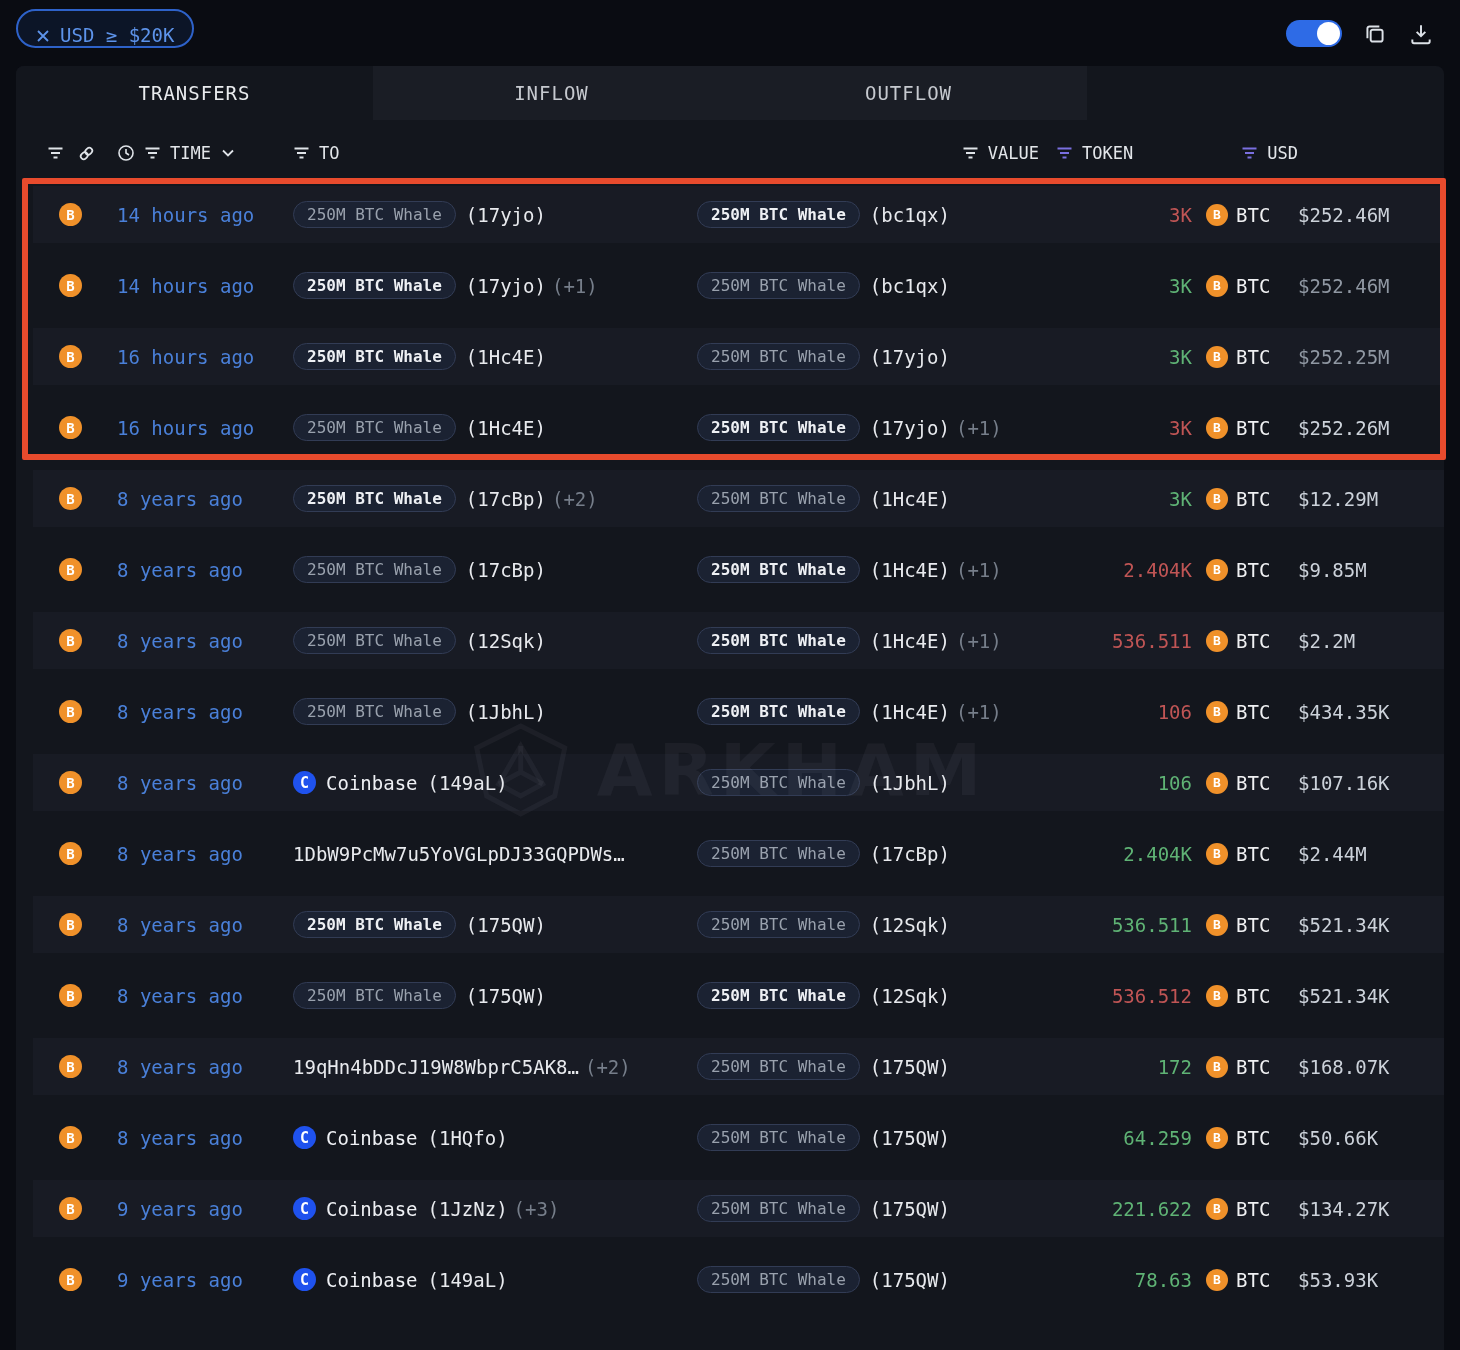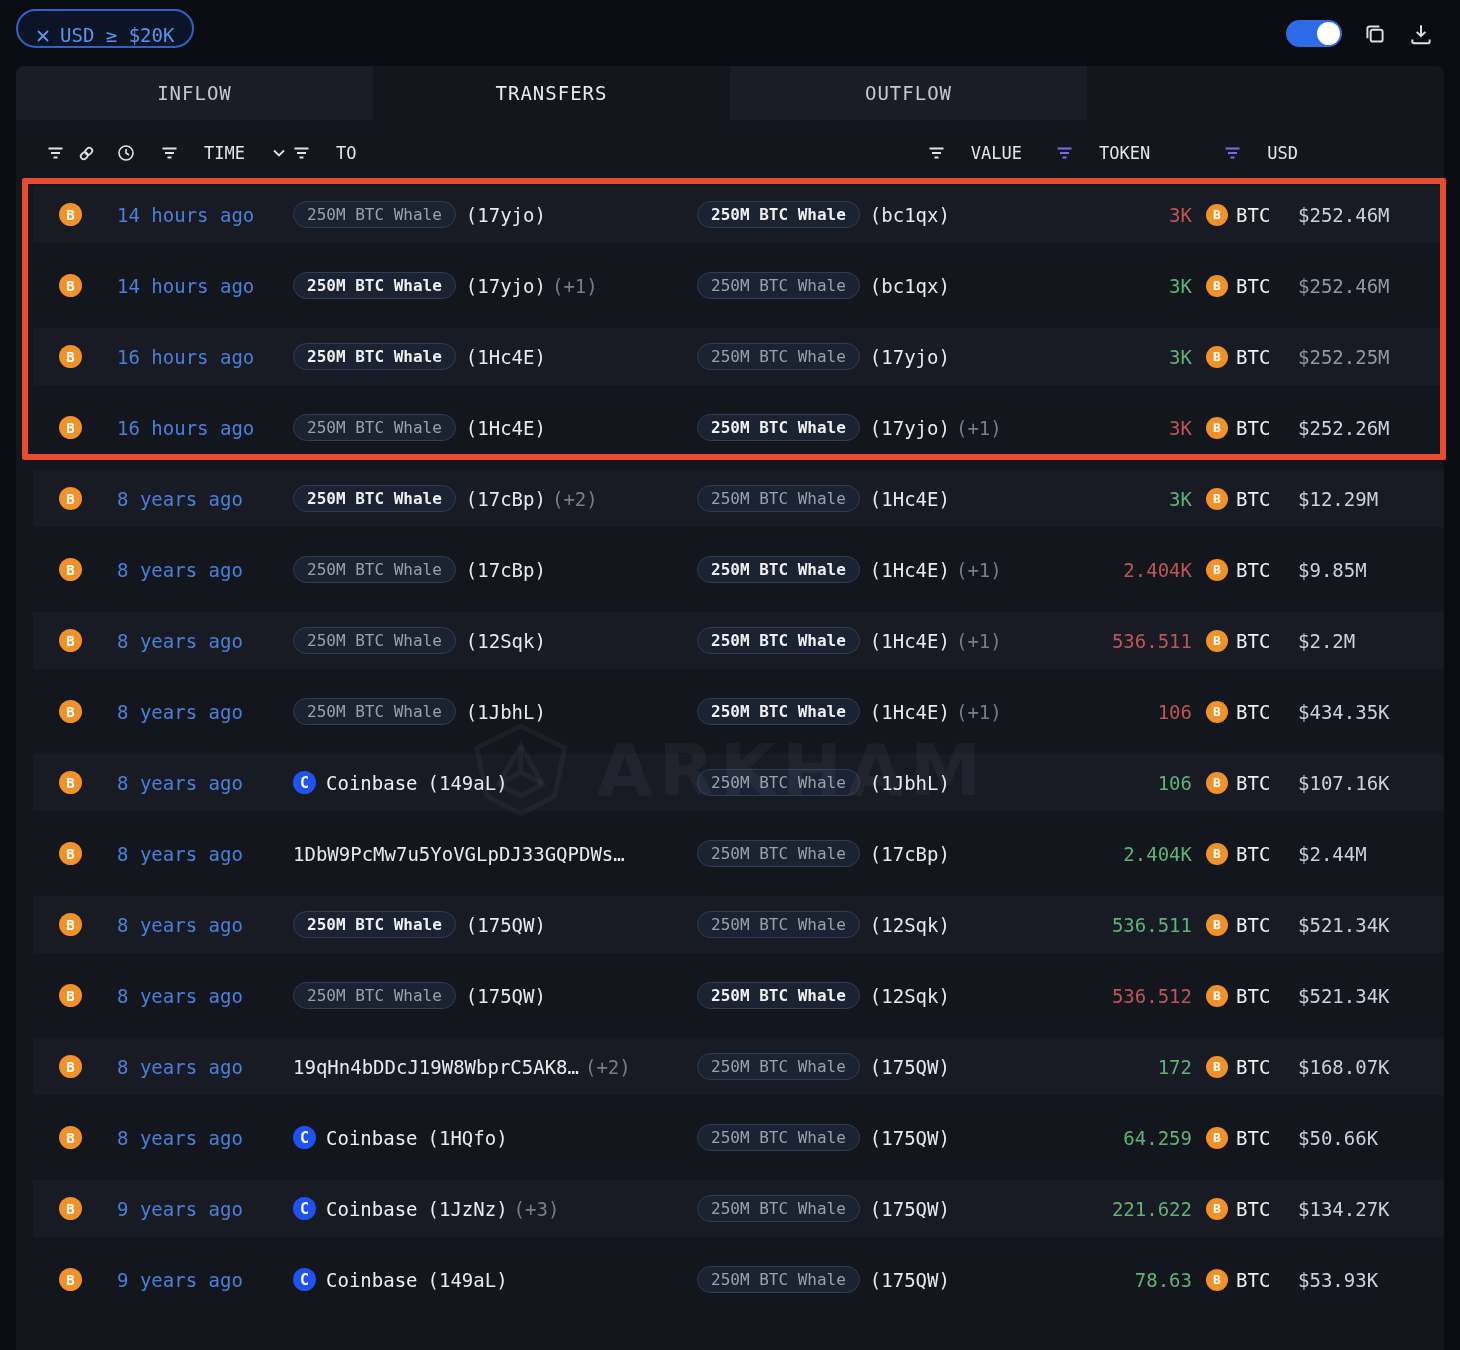--- a/index.html
+++ b/index.html
@@ -30,21 +30,21 @@
   .toggle .knob{position:absolute;right:2px;top:2px;width:23px;height:23px;border-radius:50%;background:#fff;}
   .ctl-icon{color:var(--icon);display:flex;align-items:center;cursor:pointer;}
   
   .panel{position:absolute;left:16px;right:16px;top:66px;bottom:0;background:var(--panel-bg);border-radius:8px 8px 0 0;}
   .tabbar{display:grid;grid-template-columns:repeat(4,1fr);height:54px;border-radius:8px 8px 0 0;overflow:hidden;}
   .tab{display:flex;align-items:center;justify-content:center;font-size:19px;letter-spacing:1px;color:#c6c9cf;background:var(--tab-inactive-bg);cursor:pointer;}
   .tab.active{background:var(--panel-bg);color:#e9ebee;}
   
   .grid{display:grid;grid-template-columns:84px 176px 404px 1fr 150px 98px 130px;align-items:center;padding-right:16px;}
   .thead{height:66px;margin:0 0 0 17px;color:#e3e6ea;font-size:17px;}
-  .thead .hcell{display:flex;align-items:center;gap:26px;}
+  .thead .hcell{display:flex;align-items:center;gap:9px;}
   .thead .left-icons{padding-left:14px;gap:14px;}
   .thead .right{justify-content:flex-end;}
   .thead .pad6{padding-left:6px;}
   .ficon{display:inline-flex;color:#dfe3e8;cursor:pointer;}
   .ficon.purple{color:var(--purple);}
   .caret{margin-left:2px;display:inline-flex;color:#dfe3e8;cursor:pointer;}
   
   .rows{margin-left:17px;}
   .row{height:57px;margin-bottom:14px;font-size:19px;cursor:pointer;}
   .row.striped{background:var(--strip-bg);}
@@ -113,22 +113,22 @@
     <span class="ctl-icon">
       <svg width="26" height="26" viewBox="0 0 24 24" fill="none" stroke="currentColor" stroke-width="1.8">
         <path d="M12 4v10M8 10l4 4 4-4M4 17v2a1.5 1.5 0 0 0 1.5 1.5h13A1.5 1.5 0 0 0 20 19v-2"></path>
       </svg>
     </span>
   </div>
 </div>
 
 <div class="panel">
   <div class="tabbar">
+    <div class="tab active">TRANSFERS</div>
     <div class="tab">INFLOW</div>
-    <div class="tab active">TRANSFERS</div>
     <div class="tab">OUTFLOW</div>
   </div>
 
   <div class="grid thead">
     <div class="hcell left-icons">
       <span class="ficon">
         <svg width="17" height="14" viewBox="0 0 17 14">
             <path d="M1.5 2.5h14M4 7h9M6.5 11.5h4" stroke="currentColor" stroke-width="1.8" fill="none"></path>
           </svg>
       </span>

